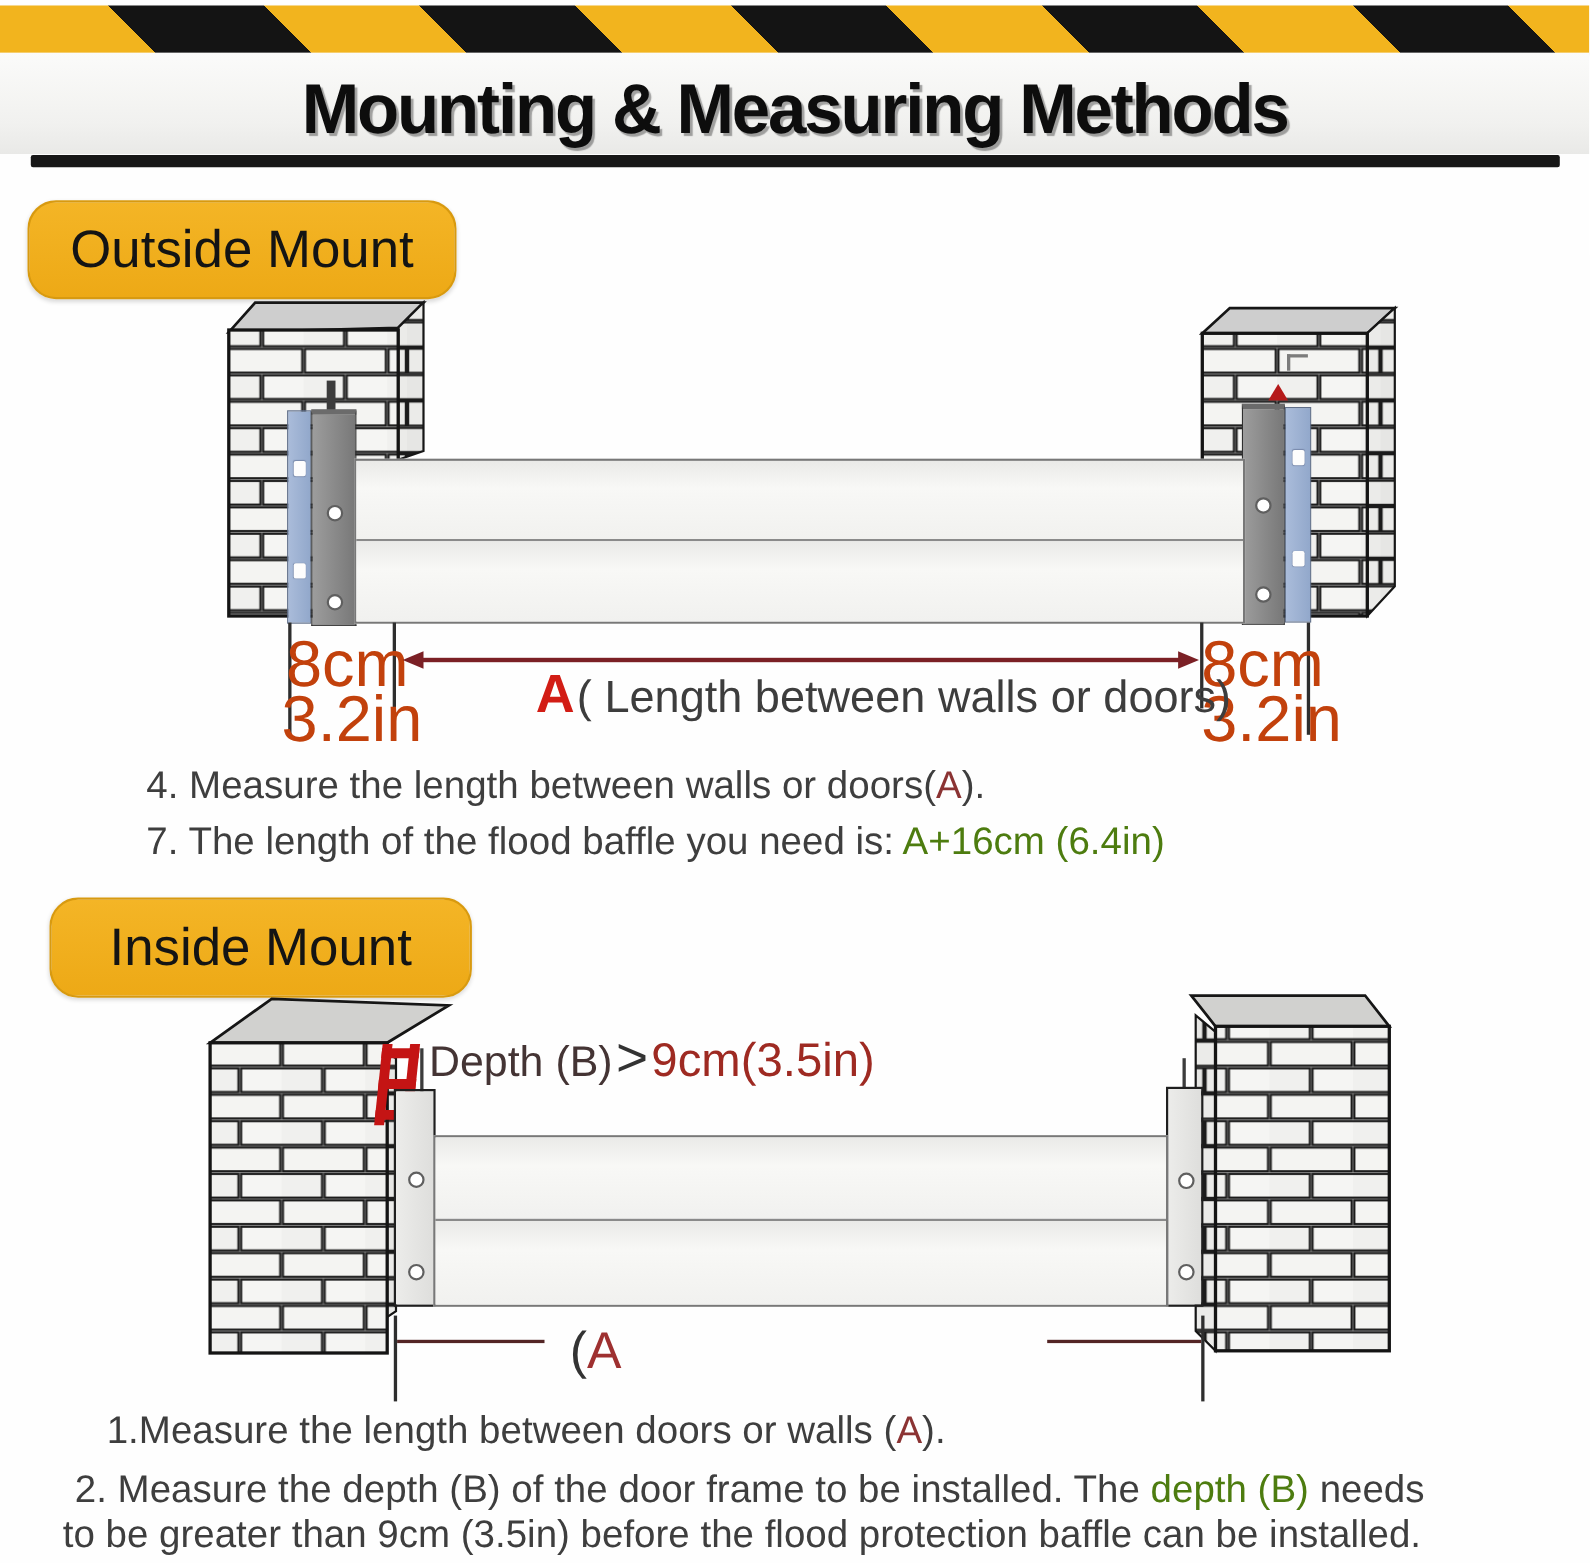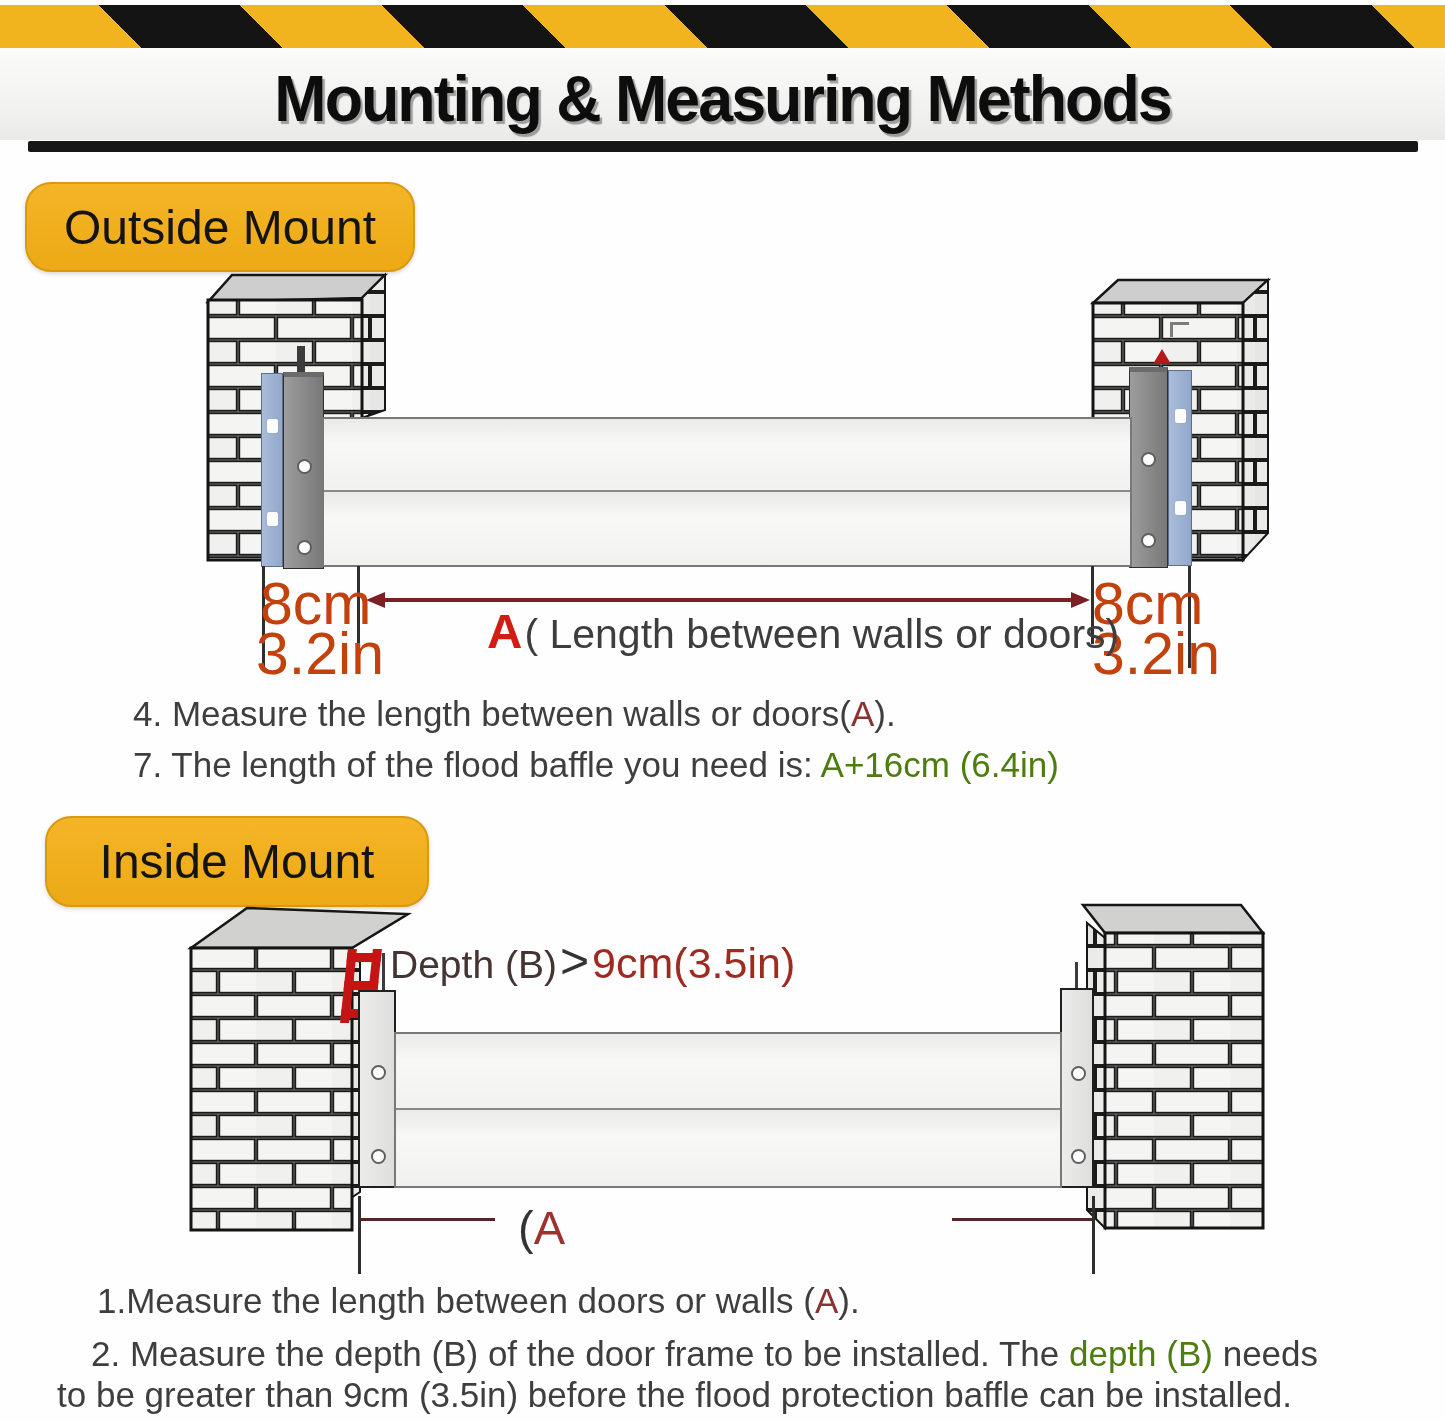--- a/index.html
+++ b/index.html
@@ -233,20 +233,20 @@
   <div class="abs len-label" style="left:518px;top:1200px">
     <span>(</span>
     <span class="a-red">A</span>
   </div>
   <div class="abs dim-line2" style="left:952px;top:1218px;width:140px"></div>
   <div class="abs tick" style="left:1092px;top:1196px;height:78px"></div>
 
   <div class="abs instr" style="left:97px;top:1281px">
     <span>1.Measure the length between doors or walls (</span><span class="accent-a">A</span><span>).</span>
   </div>
-  <div class="abs instr" style="left:91px;top:1334px">
+  <div class="abs instr" style="left:68px;top:1334px">
     <span>2. Measure the depth (B) of the door frame to be installed. The </span><span class="accent">depth (B)</span><span> needs</span>
   </div>
   <div class="abs instr" style="left:57px;top:1375px">
     <span>to be greater than 9cm (3.5in) before the flood protection baffle can be installed.</span>
   </div>
 
 </div>
 
 </body></html>

